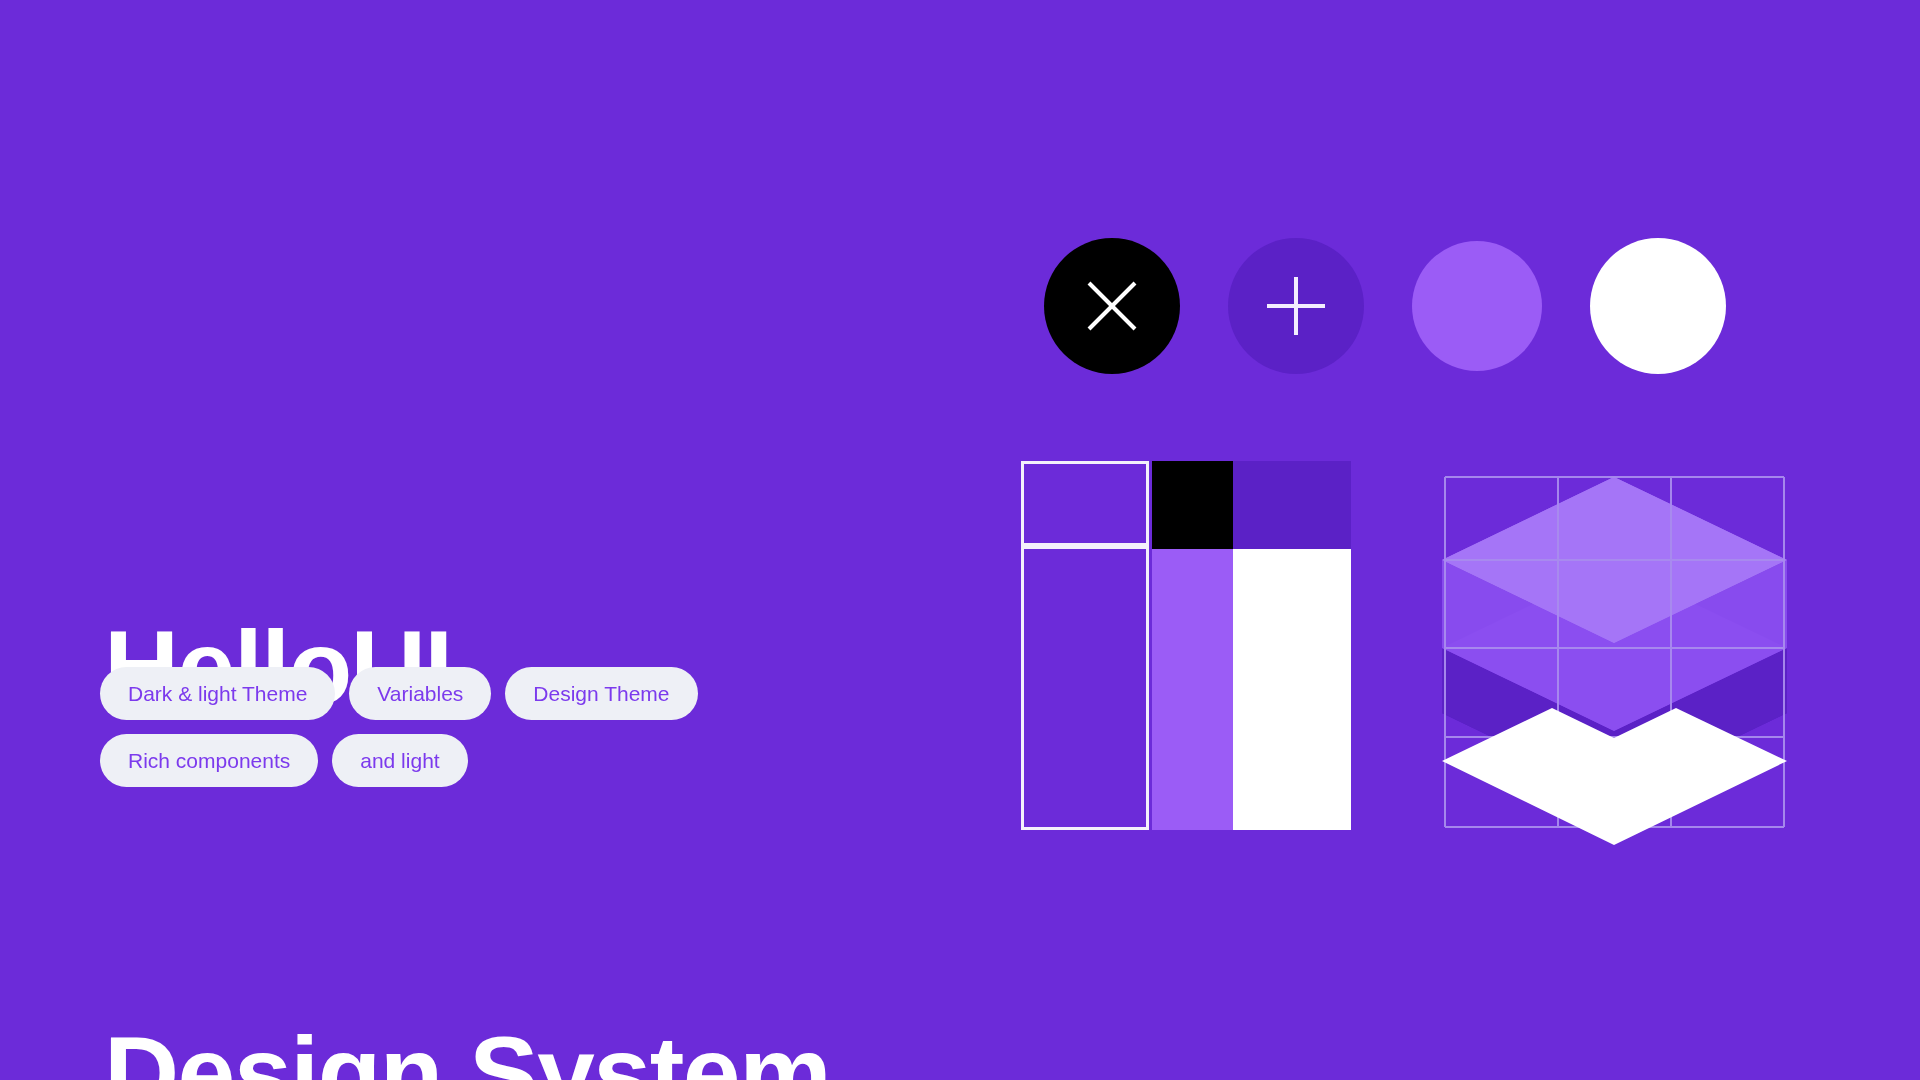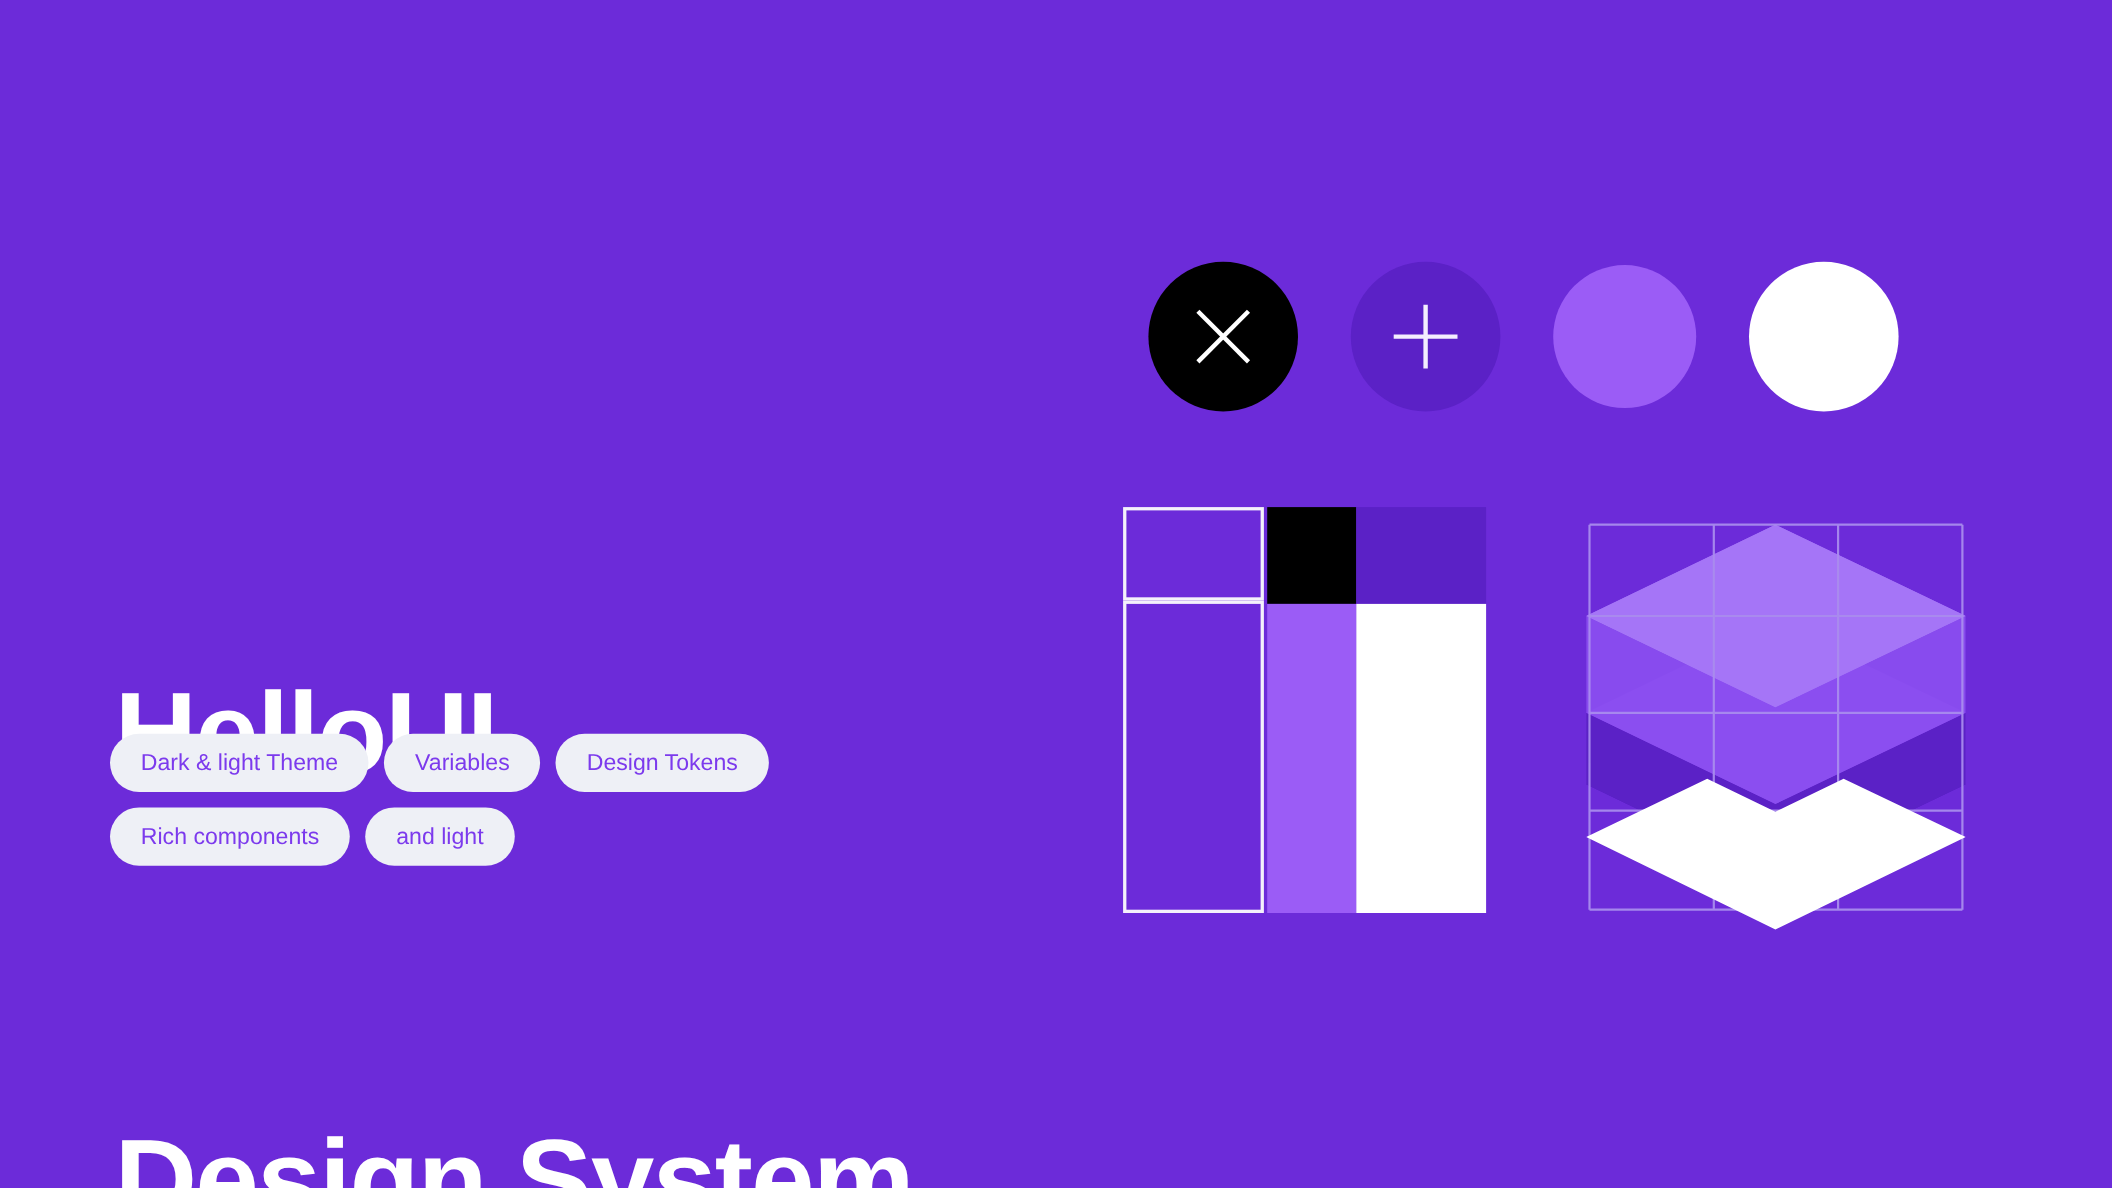--- a/index.html
+++ b/index.html
@@ -151,21 +151,21 @@
   <div class="hero-text">
     <h1 class="hero-title">
       <span class="line">HelloUI</span>
       <span class="line">Design System</span>
     </h1>
   </div>
 
   <div class="pill-group">
     <button class="pill">Dark &amp; light Theme</button>
     <button class="pill">Variables</button>
-    <button class="pill">Design Tokens</button>
+    <button class="pill">Design Theme</button>
     <button class="pill">Rich components</button>
     <button class="pill">and light</button>
   </div>
 
   <div class="circle-row">
 
     <div class="circle circle--black">
       <svg class="glyph-x" width="62" height="62" viewBox="0 0 62 62">
         <line x1="8" y1="8" x2="54" y2="54" stroke="#FFFFFF" stroke-width="4"></line>
         <line x1="54" y1="8" x2="8" y2="54" stroke="#FFFFFF" stroke-width="4"></line>

